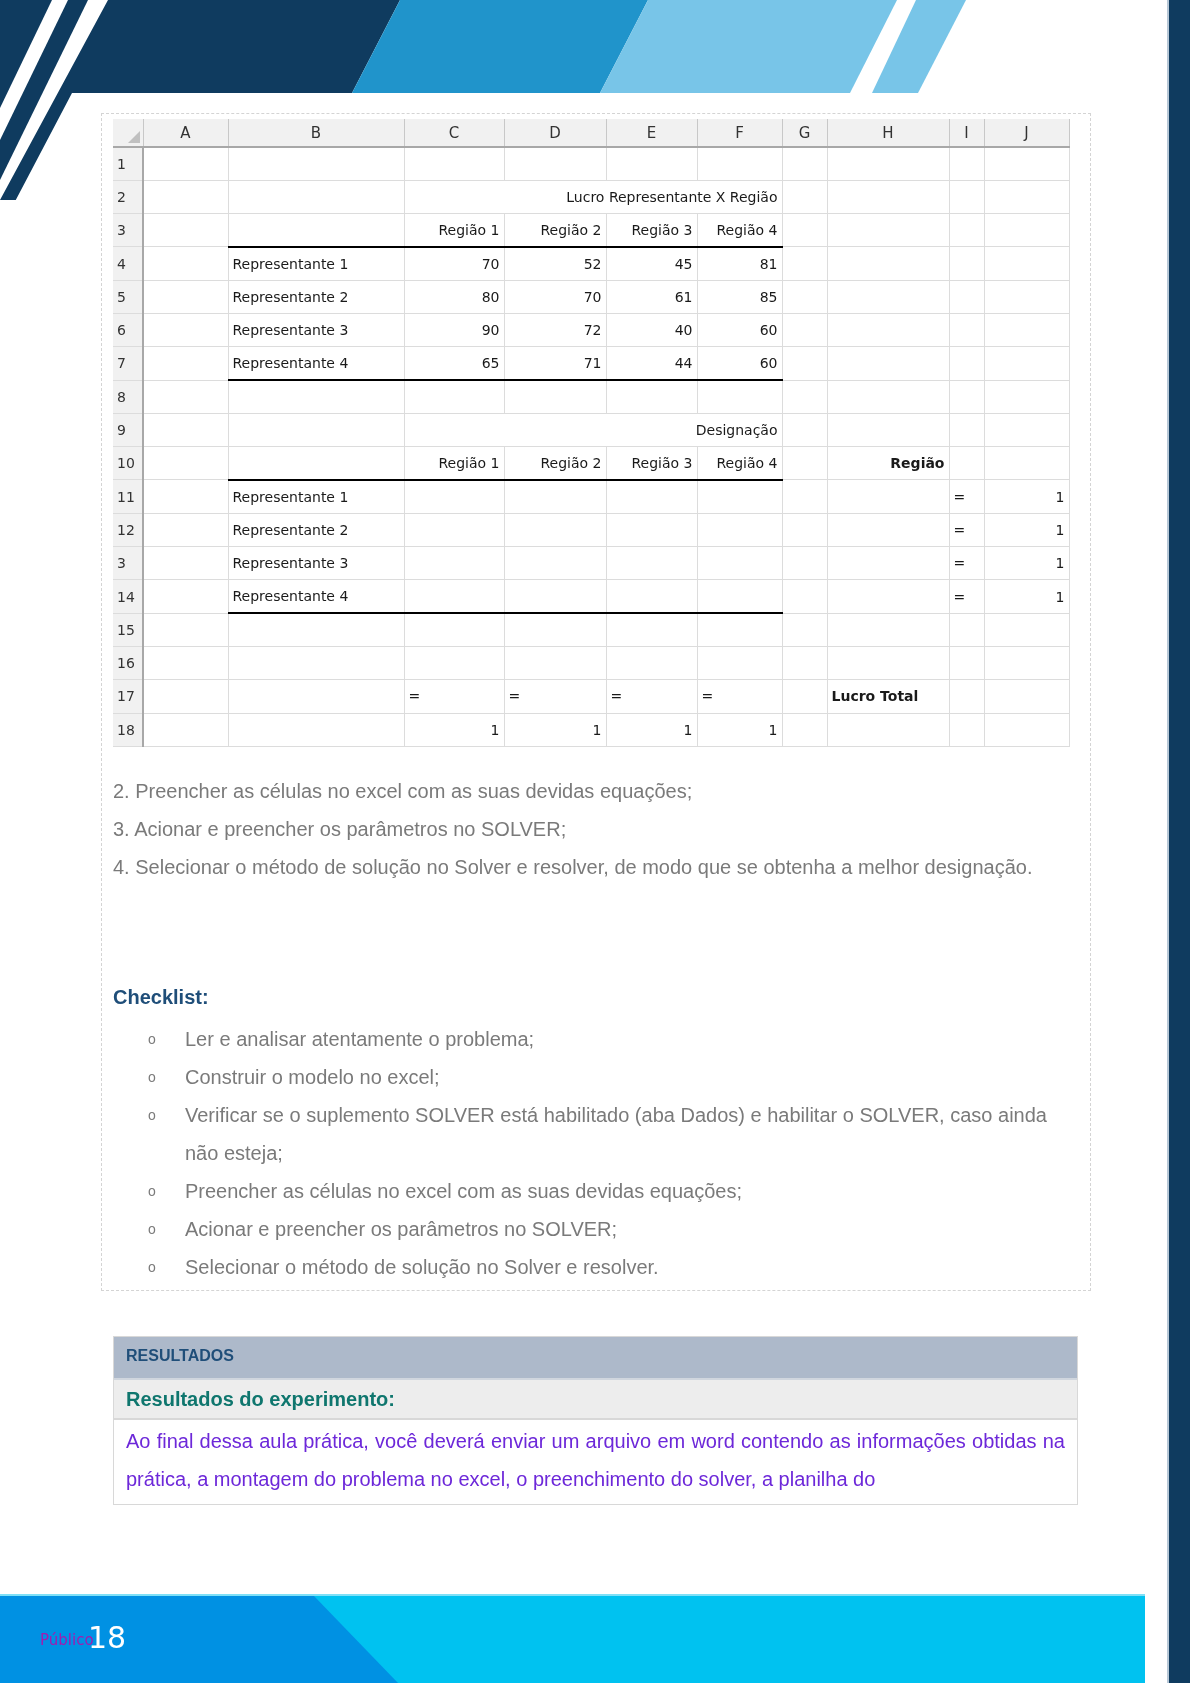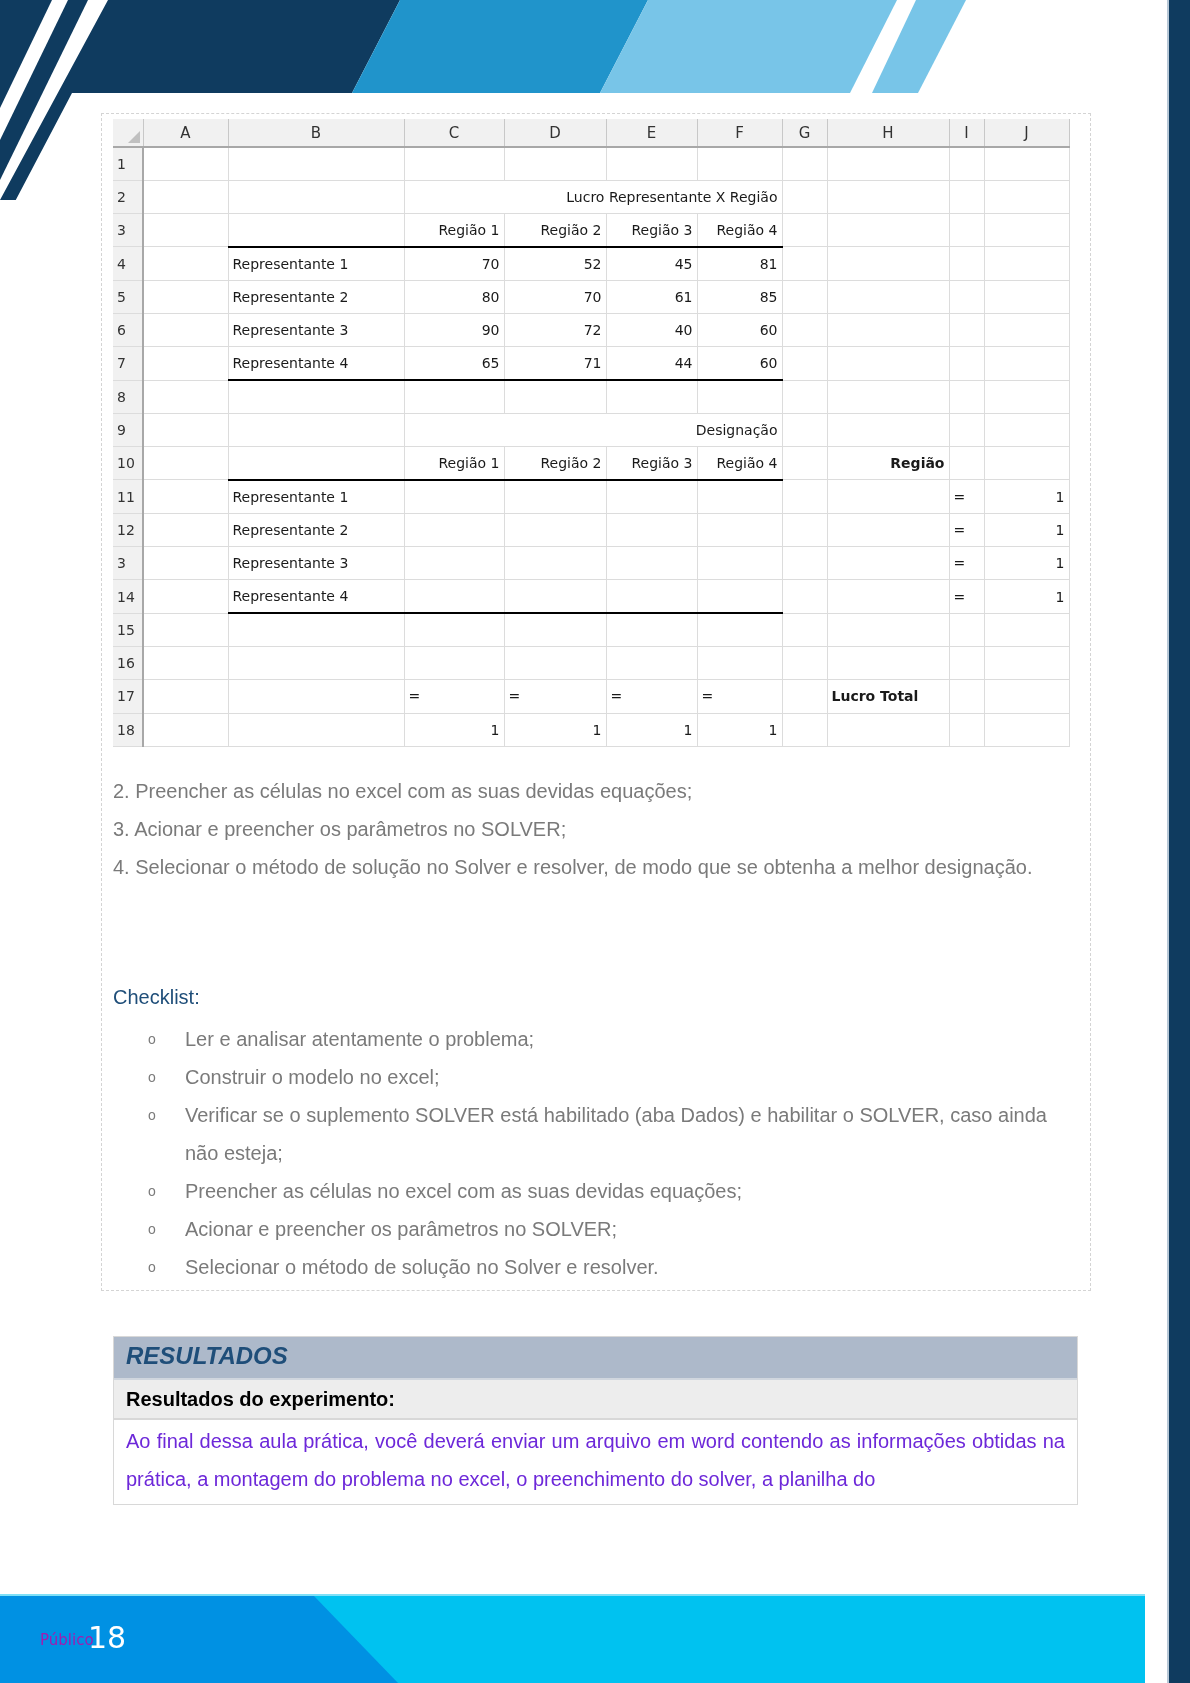--- a/index.html
+++ b/index.html
@@ -21,28 +21,28 @@
   .corner .tri { position: absolute; right: 3px; bottom: 3px; width: 0; height: 0; border-left: 12px solid transparent; border-bottom: 12px solid #c0c0c0; }
   .num { text-align: right; margin-top: 18px; }
   .ctr { text-align: right; }
   .bold { font-weight: bold; }
   .bt { border-top: 1.5px solid #000 !important; }
   .bb { border-bottom: 2px solid #000 !important; }
 
   
   .steps { position: absolute; left: 113px; top: 772px; width: 967px; color: #7a7a7a; font-size: 20px; line-height: 38px; }
   .steps p { text-align: justify; }
-  .checklist-title { position: absolute; left: 113px; top: 986px; color: #1f4e79; font-weight: normal; font-size: 20px; }
+  .checklist-title { position: absolute; left: 113px; top: 986px; color: #1f4e79; font-weight: bold; font-size: 20px; }
   .checklist { position: absolute; left: 148px; top: 1020px; width: 932px; list-style: none; color: #7a7a7a; font-size: 20px; line-height: 38px; }
   .checklist li { position: relative; padding-left: 37px; }
   .checklist li .bullet { position: absolute; left: 0; top: 0; font-size: 14px; color: #7a7a7a; }
 
   .results { position: absolute; left: 113px; top: 1336px; width: 965px; border: 1px solid #d8d8d8; }
-  .results .hdr { background: #adb9ca; height: 43px; padding: 0 12px; color: #1f4e79; font-weight: bold; font-size: 24px; line-height: 38px; border-bottom: 2px solid #d0d6de; font-style: italic; }
-  .results .sub { background: #ededed; height: 40px; padding: 0 12px; color: #000000; font-weight: bold; font-size: 20px; line-height: 38px; border-bottom: 2px solid #d8d8d8; }
+  .results .hdr { background: #adb9ca; height: 43px; padding: 0 12px; color: #1f4e79; font-weight: bold; font-size: 16px; line-height: 38px; border-bottom: 2px solid #d0d6de; }
+  .results .sub { background: #ededed; height: 40px; padding: 0 12px; color: #0f766e; font-weight: bold; font-size: 20px; line-height: 38px; border-bottom: 2px solid #d8d8d8; }
   .results .body { padding: 2px 12px 6px; color: #6d28d9; font-size: 20px; line-height: 38px; text-align: justify; }
 
   .footer { position: absolute; left: 0; top: 1594px; width: 1145px; height: 89px; }
   .footer-label { position: absolute; left: 40px; top: 1631px; font-family: "DejaVu Sans", sans-serif; font-size: 15px; color: #a21caf; }
   .footer-page { position: absolute; left: 88px; top: 1620px; font-family: "DejaVu Sans", sans-serif; font-size: 30px; color: #ffffff; }
 </style>
 </head>
 <body>
 
 <svg class="banner" viewBox="0 0 1190 200">

